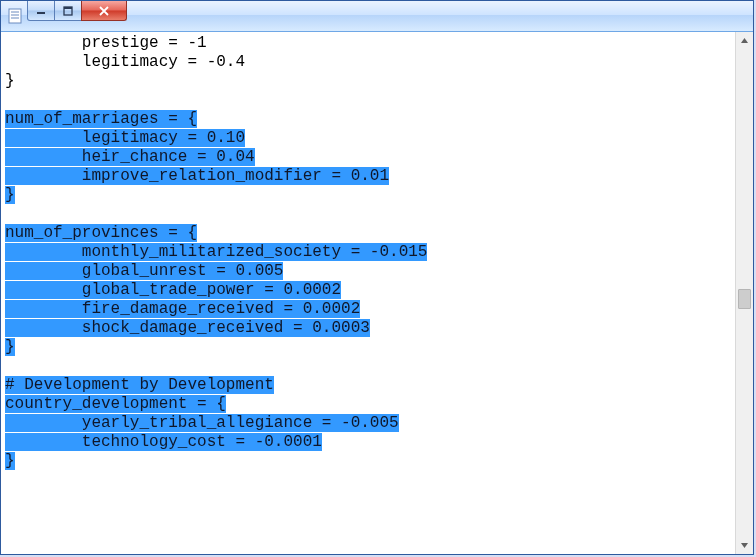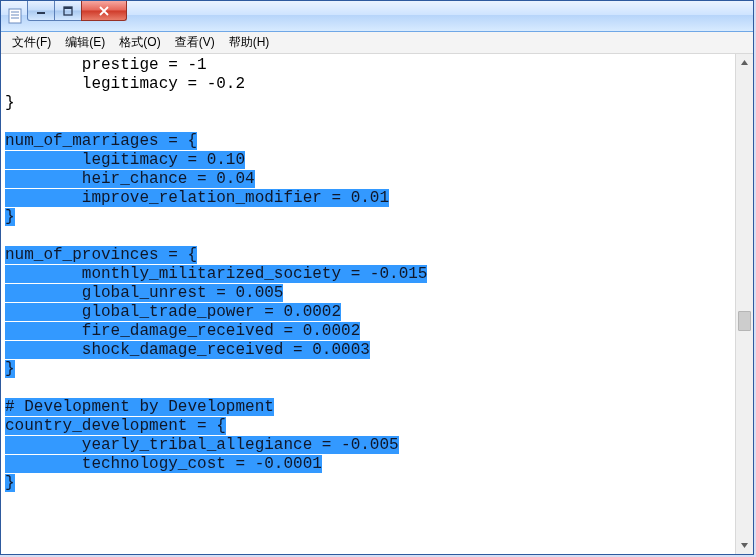--- a/index.html
+++ b/index.html
@@ -159,32 +159,25 @@
           </svg>
       </div>
       <div class="ctl-btn ctl-close">
         <svg width="12" height="10" viewBox="0 0 12 10">
             <path d="M2 1 L10 9 M10 1 L2 9" stroke="#fff" stroke-width="1.8"></path>
           </svg>
       </div>
     </div>
   </div>
 
-  <div class="menubar">
-    <div class="mitem">文件(F)</div>
-    <div class="mitem">编辑(E)</div>
-    <div class="mitem">格式(O)</div>
-    <div class="mitem">查看(V)</div>
-    <div class="mitem">帮助(H)</div>
-  </div>
 
   <div class="editor-wrap">
     <div class="editor">
 <pre class="code"><span>        prestige = -1</span>
-<span>        legitimacy = -0.2</span>
+<span>        legitimacy = -0.4</span>
 <span>}</span>
 <span></span>
 <span class="sel">num_of_marriages = {</span>
 <span class="sel">        </span><span class="sel">legitimacy = 0.10</span>
 <span class="sel">        </span><span class="sel">heir_chance = 0.04</span>
 <span class="sel">        </span><span class="sel">improve_relation_modifier = 0.01</span>
 <span class="sel">}</span>
 <span class="sel"></span>
 <span class="sel">num_of_provinces = {</span>
 <span class="sel">        </span><span class="sel">monthly_militarized_society = -0.015</span>

